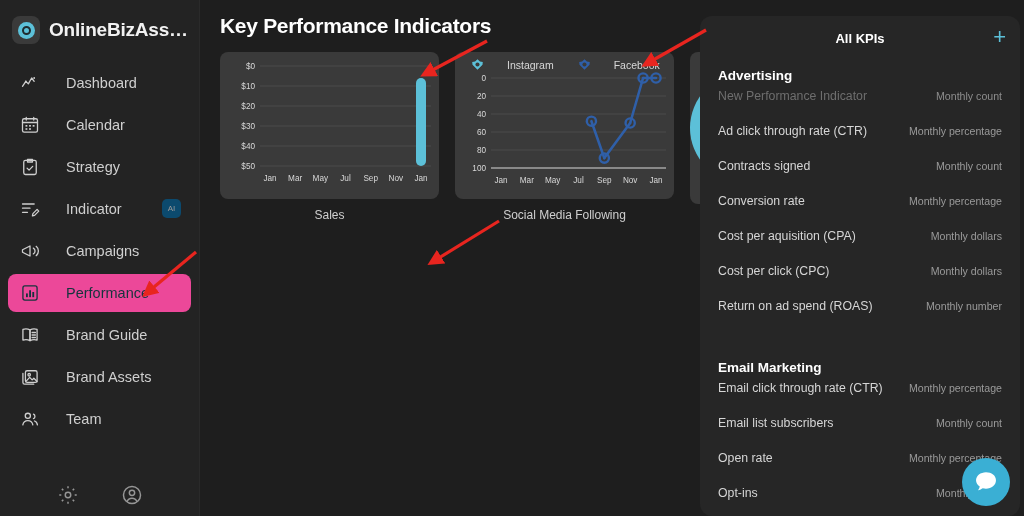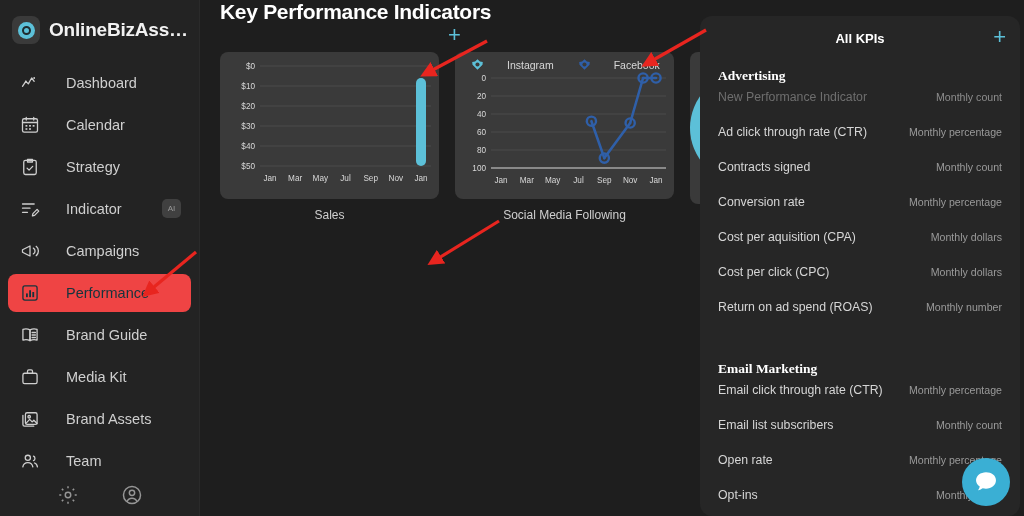--- a/index.html
+++ b/index.html
@@ -40,36 +40,36 @@
 
   .nav { margin-top: 16px; }
   .nav-item {
     display: flex; align-items: center; gap: 26px;
     height: 38px; margin: 4px 8px; padding: 0 12px;
     border-radius: 8px; color: #cfcfcf; font-size: 14.5px;
     position: relative;
   }
   .nav-item .ico { width: 20px; height: 20px; flex: 0 0 20px; display:flex; align-items:center; justify-content:center; }
   .nav-item .ico svg { display: block; }
-  .nav-item.active { background: #ef4444; color: #14343d; font-weight: 500; }
+  .nav-item.active { background: #ec4899; color: #14343d; font-weight: 500; }
   .nav-item.active .ico svg { stroke: #14343d; }
   .ai-badge {
     position: absolute; right: 10px; top: 9px;
-    width: 19px; height: 19px; border-radius: 5px; background: #404040;
+    width: 19px; height: 19px; border-radius: 5px; background: #0c4a6e;
     color: #9a9a9a; font-size: 8px; display: flex; align-items: center; justify-content: center;
   }
   .side-footer {
     position: absolute; bottom: 10px; left: 0; width: 200px;
     display: flex; justify-content: center; gap: 42px;
   }
   .side-footer .fico { width: 22px; height: 22px; opacity: .75; }
 
   
   #main { flex: 1 1 auto; position: relative; padding: 0 0 0 16px; }
-  .main-head { display: flex; align-items: flex-start; height: 52px; padding: 0 8px 0 4px; flex-direction: column; }
+  .main-head { display: flex; align-items: center; height: 52px; padding: 0 8px 0 4px; }
   .main-title { color: #ffffff; font-size: 21px; font-weight: bold; letter-spacing: -0.3px; }
   .plus-btn {
     color: #5cc0d8; font-size: 22px; line-height: 1; margin-left: 228px; font-weight: 300;
   }
   .cards { display: flex; flex-wrap: wrap; gap: 16px; padding-left: 4px; }
   .card-wrap { width: 219px; }
   .card {
     background: #3a3a3a; border-radius: 8px; height: 147px; position: relative; overflow: hidden;
   }
   .card.pie { height: 152px; }
@@ -92,21 +92,21 @@
     width: 320px; height: 500px;
     background: #262626; border-radius: 12px;
     overflow: hidden;
   }
   .rp-head {
     height: 44px; display: flex; align-items: center; justify-content: center; position: relative;
   }
   .rp-title { color: #ffffff; font-size: 13px; font-weight: bold; }
   .rp-plus { position: absolute; right: 14px; top: 10px; color: #5cc0d8; font-size: 22px; line-height: 1; font-weight: 300; }
   .rp-body { padding: 0 18px; }
-  .rp-group-title { color: #ffffff; font-size: 13.5px; font-weight: bold; margin: 8px 0 6px; font-family: Liberation Serif, serif; }
+  .rp-group-title { color: #ffffff; font-size: 13.5px; font-weight: bold; margin: 8px 0 6px; }
   .kpi-row {
     display: flex; align-items: baseline; justify-content: space-between;
     height: 35px; gap: 10px;
   }
   .kpi-name { color: #d6d6d6; font-size: 12.3px; }
   .kpi-row.muted .kpi-name { color: #6e6e6e; }
   .kpi-unit { color: #9a9a9a; font-size: 10.6px; white-space: nowrap; }
   .kpi-row.muted .kpi-unit { color: #8d8d8d; }
   .rp-spacer { height: 18px; }
 
@@ -203,29 +203,20 @@
         </div>
         <div class="nav-item">
           <span class="ico">
             <svg width="20" height="20" viewBox="0 0 24 24" fill="none" stroke="#cfcfcf" stroke-width="1.55" stroke-linecap="round" stroke-linejoin="round" style="color:#cfcfcf">
               <path d="M3.5 5.2c2.8-.9 5.5-.9 8.5.6v13c-3-1.5-5.7-1.5-8.5-.6z"></path>
               <path d="M20.5 5.2c-2.8-.9-5.5-.9-8.5.6v13c3-1.5 5.7-1.5 8.5-.6z"></path>
               <path d="M14.5 9h4M14.5 12h4M14.5 15h4"></path>
             </svg>
           </span>
           <span>Brand Guide</span>
-        </div>
-        <div class="nav-item">
-          <span class="ico">
-            <svg width="20" height="20" viewBox="0 0 24 24" fill="none" stroke="#cfcfcf" stroke-width="1.55" stroke-linecap="round" stroke-linejoin="round" style="color:#cfcfcf">
-              <rect x="3.5" y="7.5" width="17" height="12.5" rx="2"></rect>
-              <path d="M9 7.5V5a1.6 1.6 0 011.6-1.6h2.8A1.6 1.6 0 0115 5v2.5"></path>
-            </svg>
-          </span>
-          <span>Media Kit</span>
         </div>
         <div class="nav-item">
           <span class="ico">
             <svg width="20" height="20" viewBox="0 0 24 24" fill="none" stroke="#cfcfcf" stroke-width="1.55" stroke-linecap="round" stroke-linejoin="round" style="color:#cfcfcf">
               <rect x="6.5" y="4.5" width="14" height="14" rx="2"></rect>
               <path d="M3.5 7.6v11a2 2 0 002 2h11"></path>
               <circle cx="11" cy="9.3" r="1.5"></circle>
               <path d="M7.4 17l4.2-4.6 3 3.1 2-2 3.9 3.9"></path>
             </svg>
           </span>

